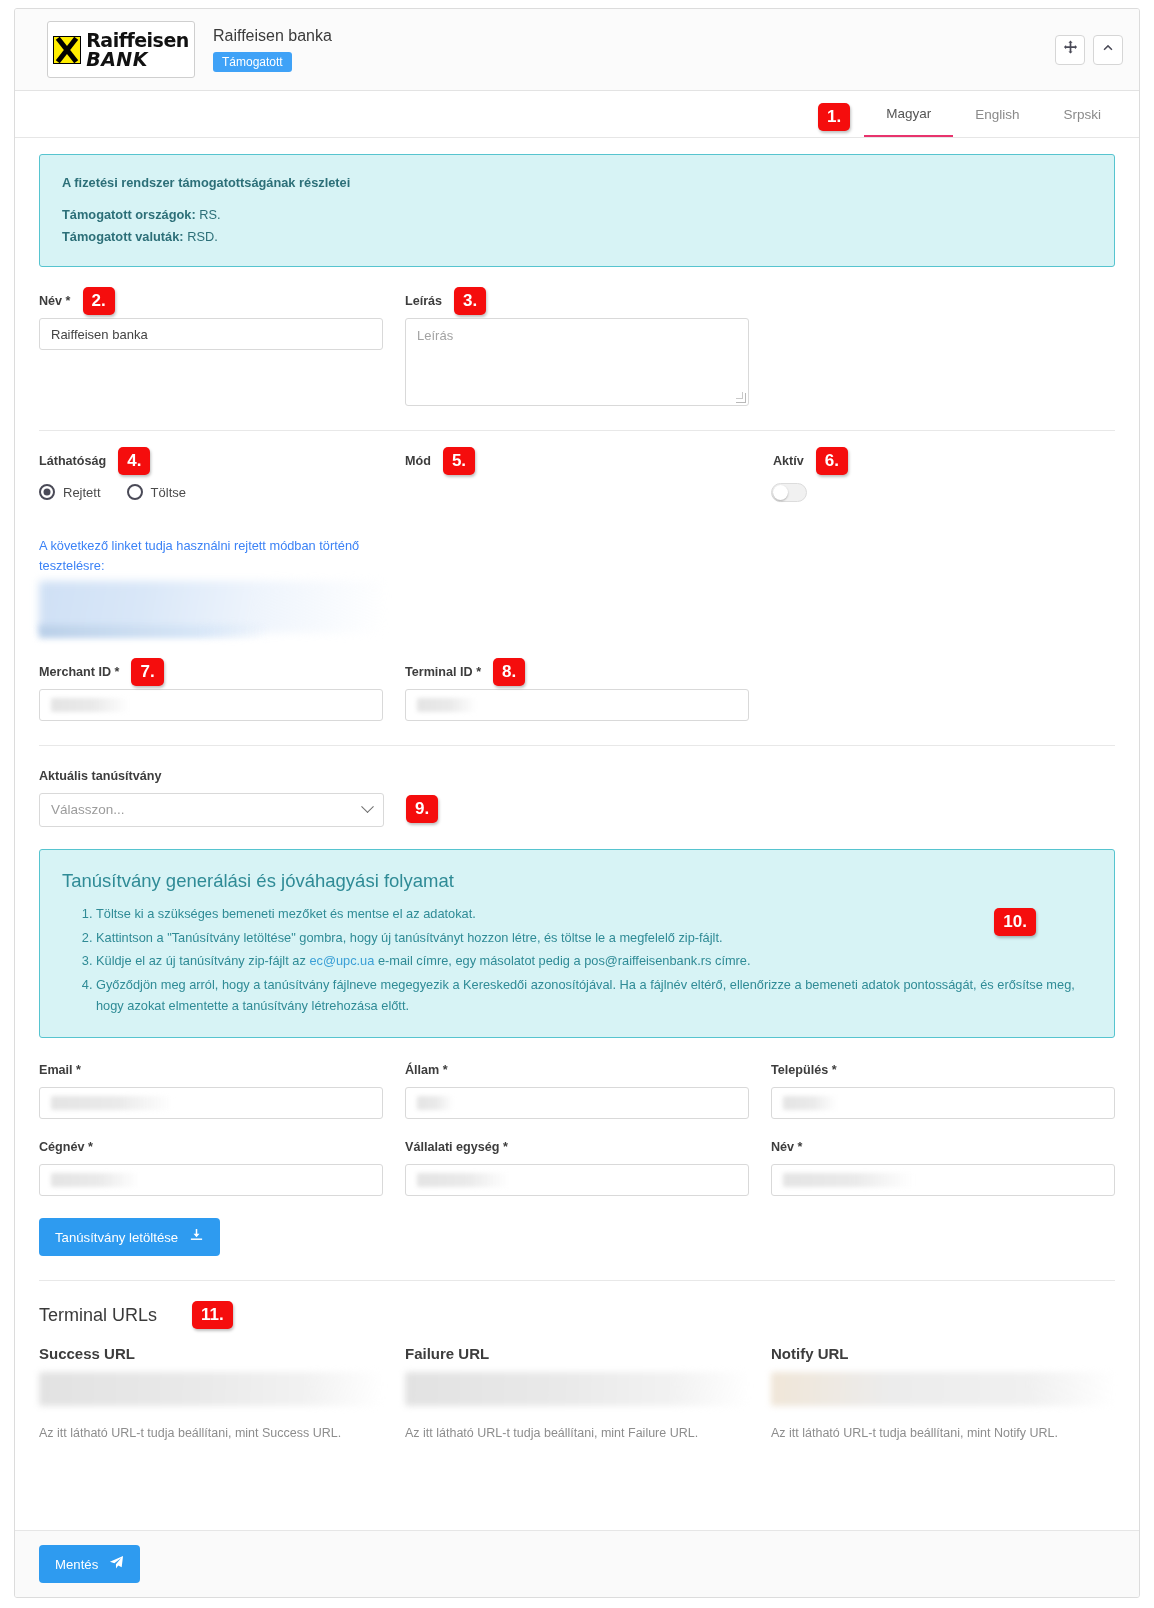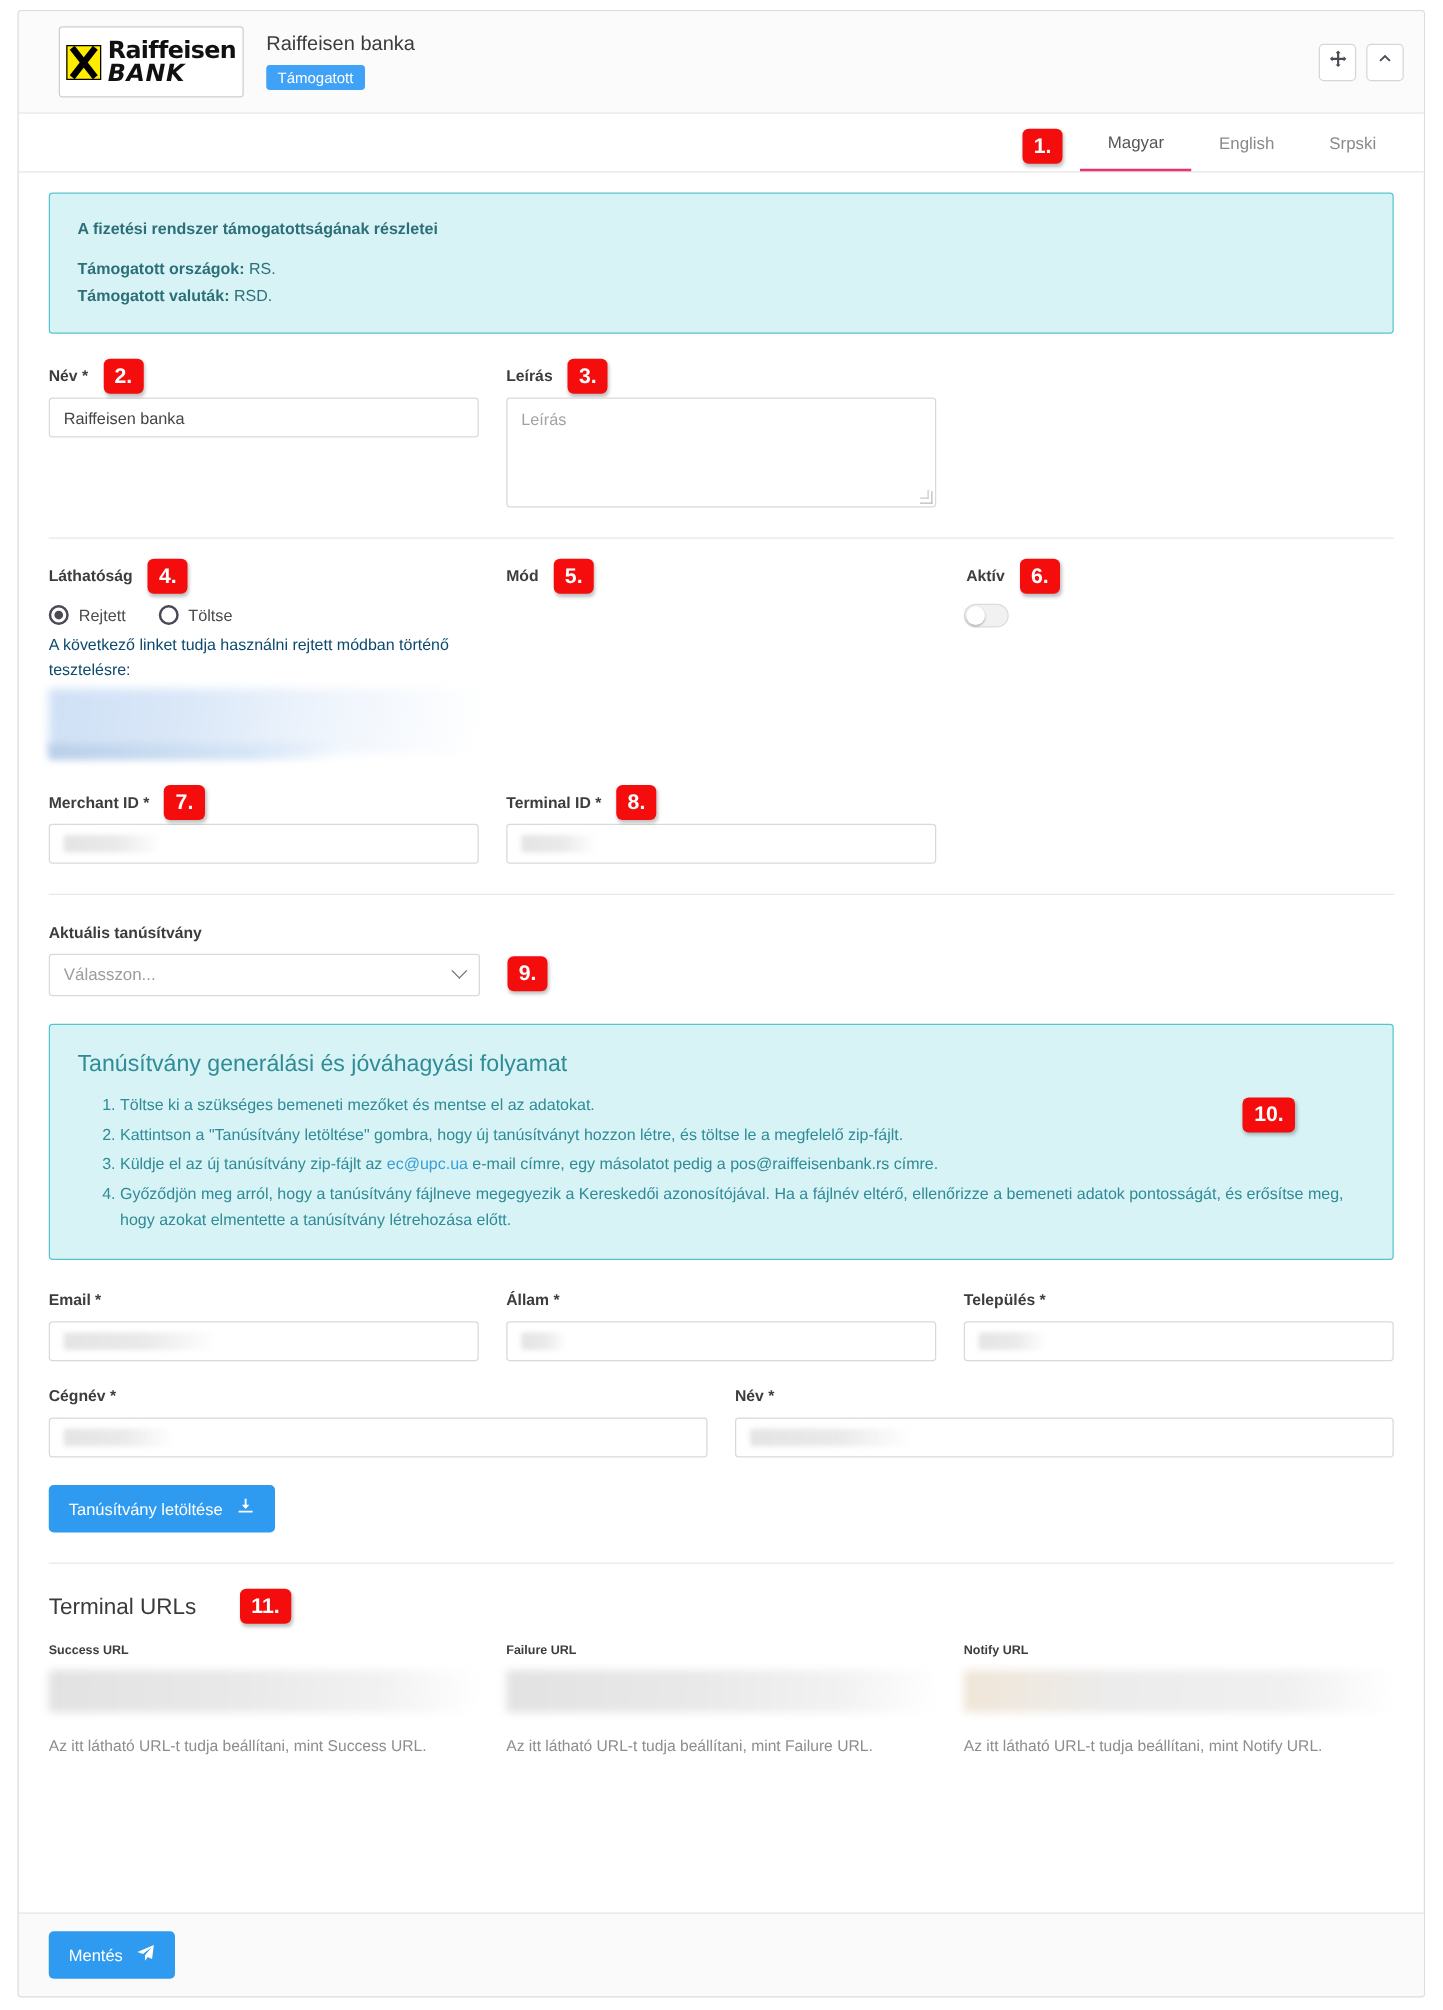--- a/index.html
+++ b/index.html
@@ -210,23 +210,23 @@
   }
   .toggle .knob {
     position: absolute; left: 1px; top: 1px;
     width: 15px; height: 15px; border-radius: 50%;
     background: #fff;
     box-shadow: 0 1px 2px rgba(0,0,0,0.28);
   }
 
   .hint-text {
     font-size: 12.8px;
-    color: #0c4a6e;
+    color: #3b82f6;
     line-height: 1.5;
-    margin-top: 0;
+    margin-top: 30px;
     max-width: 340px;
   }
   .blur-link {
     margin-top: 6px;
     width: 345px; height: 52px;
     background: linear-gradient(100deg, #cfe0f5 0%, #d9e7f8 30%, #eef4fc 62%, rgba(255,255,255,0) 100%);
     filter: blur(4px);
     border-radius: 2px;
   }
   .blur-link2 {
@@ -286,21 +286,21 @@
     font-family: inherit;
   }
 
   .section-title {
     font-size: 18px;
     color: #3a3a3a;
     font-weight: normal;
     display: flex; align-items: center;
     margin: 0 0 16px 0;
   }
-  .small-label { font-size: 10px; color: #3d3d3d; font-weight: bold; margin-bottom: 10px; }
+  .small-label { font-size: 15px; color: #3d3d3d; font-weight: bold; margin-bottom: 10px; }
   .url-blur {
     height: 34px;
     background: linear-gradient(92deg, #e2e2e2 0%, #e9e9e9 45%, #f2f2f2 78%, rgba(255,255,255,0) 100%);
     filter: blur(3.2px);
     border-radius: 2px;
   }
   .url-blur.warm {
     background: linear-gradient(92deg, #f0e6d8 0%, #ececec 35%, #f0f0f0 75%, rgba(255,255,255,0) 100%);
   }
   .url-help { font-size: 12.5px; color: #8d8d8d; margin-top: 20px; }
@@ -525,20 +525,26 @@
     </div>
 
     <div class="grid3" style="margin-top:18px;">
       <div class="col">
         <div class="field-label">Cégnév *</div>
         <div class="input">
           <span class="blur-val" style="width:88px;"></span>
         </div>
       </div>
       <div class="col">
+        <div class="field-label">Vállalati egység *</div>
+        <div class="input">
+          <span class="blur-val" style="width:92px;"></span>
+        </div>
+      </div>
+      <div class="col">
         <div class="field-label">Név *</div>
         <div class="input">
           <span class="blur-val" style="width:130px;"></span>
         </div>
       </div>
     </div>
 
     <div style="margin-top:22px;">
       <button class="btn-primary">
         <span>Tanúsítvány letöltése</span>

